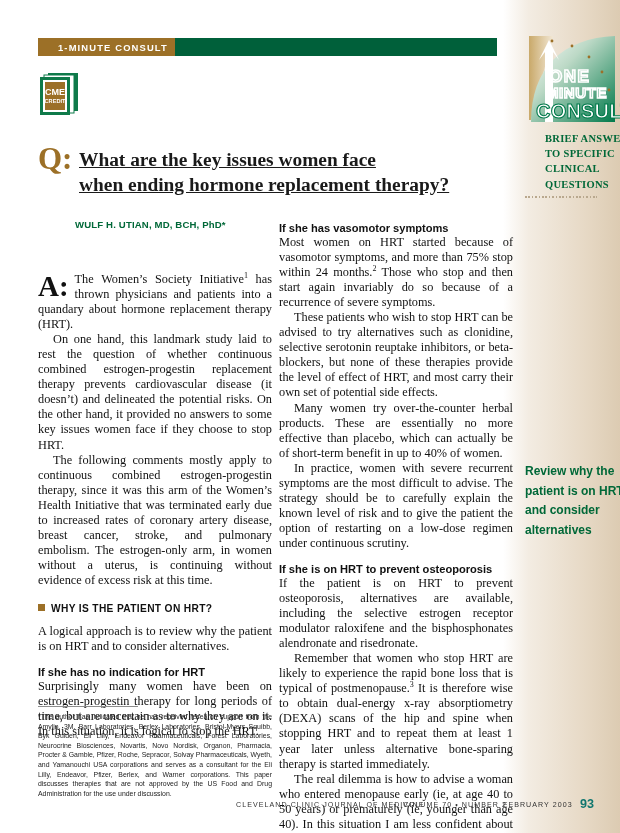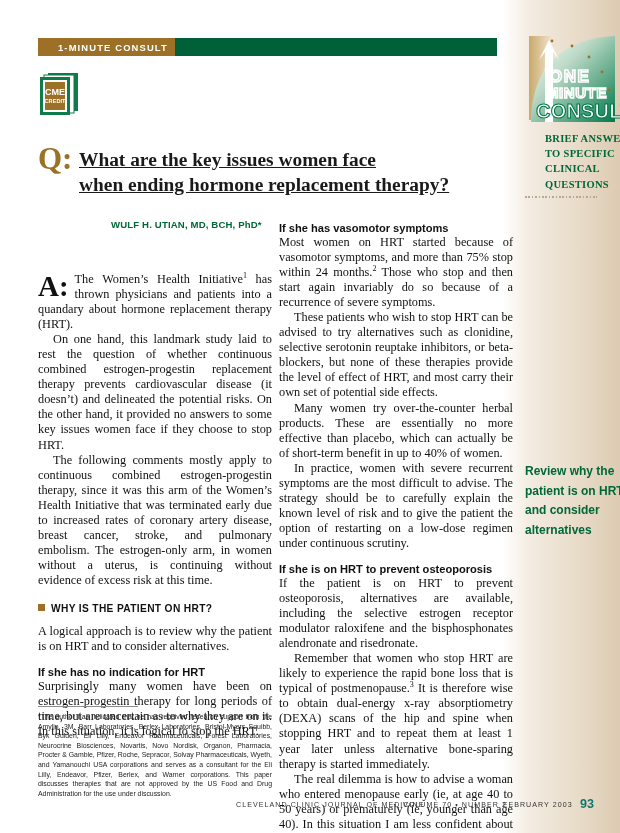--- a/index.html
+++ b/index.html
@@ -61,21 +61,21 @@
     font-size:31px;color:#9c7027;line-height:1;
   }
   .qtext{
     margin-left:41px;
     font-family:"Liberation Serif", serif;font-weight:bold;
     font-size:19.4px;line-height:25px;color:#1a1a1a;text-decoration:underline;
   }
   .qtext .l2{display:block;}
 
   
-  .byline{position:absolute;left:75px;top:219px;width:205px;margin-left:36px;}
+  .byline{position:absolute;left:75px;top:219px;width:205px;}
   .byline-name{
     font-family:"Liberation Sans", sans-serif;font-weight:bold;
     font-size:9.6px;color:#006838;letter-spacing:.15px;
   }
   .byline-aff{
     margin-top:2px;
     font-family:"Liberation Sans", sans-serif;
     font-size:7.3px;line-height:9.4px;color:#006838;
   }
 
@@ -204,21 +204,21 @@
       <span>What are the key issues women face</span>
       <span class="l2">when ending hormone replacement therapy?</span>
     </div>
   </div>
 
   <div class="byline">
     <div class="byline-name">WULF H. UTIAN, MD, BCH, PhD*</div>
   </div>
 
   <div class="col col-left">
-    <p class="noind dropcap-par"><span class="dropcap">A:</span><span>The Women’s Health Initiative</span><sup>1</sup><span> has thrown physicians and patients into a quandary about hormone replacement therapy (HRT).</span></p>
+    <p class="noind dropcap-par"><span class="dropcap">A:</span><span>The Women’s Society Initiative</span><sup>1</sup><span> has thrown physicians and patients into a quandary about hormone replacement therapy (HRT).</span></p>
     <p>On one hand, this landmark study laid to rest the question of whether continuous combined estrogen-progestin replacement therapy prevents cardiovascular disease (it doesn’t) and delineated the potential risks. On the other hand, it provided no answers to some key issues women face if they choose to stop HRT.</p>
     <p>The following comments mostly apply to continuous combined estrogen-progestin therapy, since it was this arm of the Women’s Health Initiative that was terminated early due to increased rates of coronary artery disease, breast cancer, stroke, and pulmonary embolism. The estrogen-only arm, in women without a uterus, is continuing without evidence of excess risk at this time.</p>
 
     <h3 class="sec"><span class="sq"></span><span>WHY IS THE PATIENT ON HRT?</span></h3>
     <p class="noind">A logical approach is to review why the patient is on HRT and to consider alternatives.</p>
 
     <h4 class="sub">If she has no indication for HRT</h4>
     <p class="noind">Surprisingly many women have been on estrogen-progestin therapy for long periods of time, but are uncertain as to why they are on it. In this situation, it is logical to stop the HRT.</p>
   </div>
 

